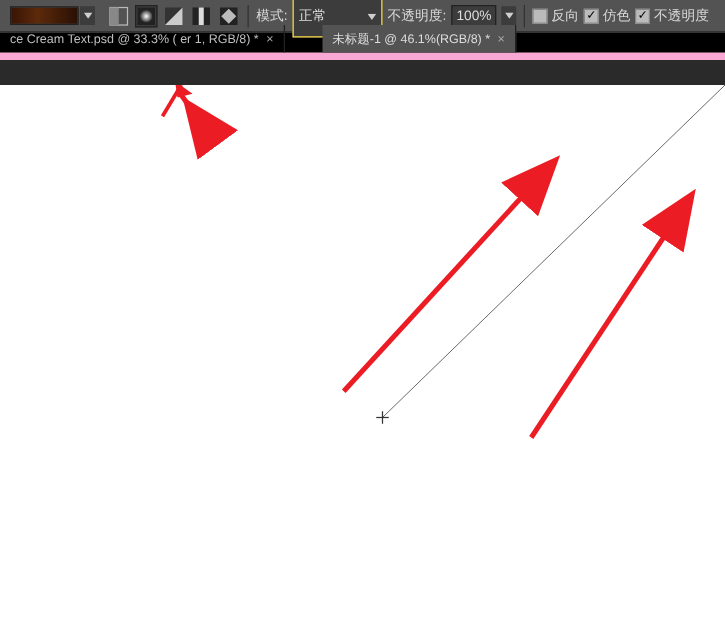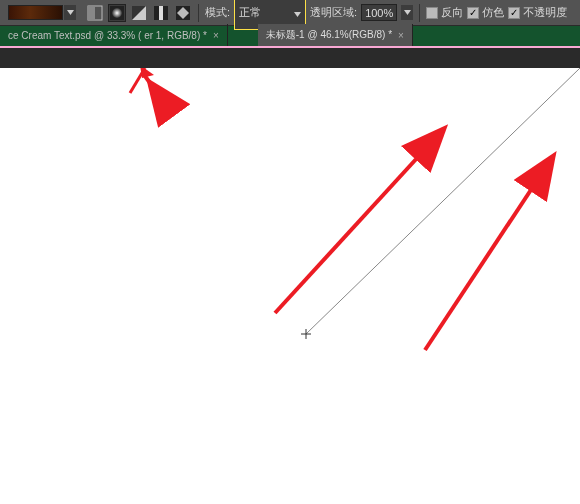--- a/index.html
+++ b/index.html
@@ -40,22 +40,22 @@
       display: flex; align-items: center; padding: 0 3px; color: #ddd;
     }
     .toolbar-sep { width: 1px; height: 18px; background: #333; margin: 0 2px; }
     .checkbox {
       width: 12px; height: 12px; border: 1px solid #888; background: #bbb;
       display: inline-flex; align-items: center; justify-content: center; margin-right: 3px;
     }
     .checkbox.checked::before { content: "✓"; color: #000; font-size: 10px; line-height: 1; }
     .check-wrap { display: flex; align-items: center; gap: 0; cursor: pointer; }
     .tabbar {
-      width: 100%; height: 22px; background: #14532d;
-      display: flex; align-items: flex-end; border-bottom: 2px solid #f9a8d4;
+      width: 100%; height: 22px; background: #000000;
+      display: flex; align-items: flex-end; border-bottom: 6px solid #f9a8d4;
     }
     .tab {
       height: 22px; padding: 0 8px; display: flex; align-items: center; gap: 6px;
       color: #bfbfbf; font-size: 10px; border-right: 1px solid #222; cursor: pointer;
     }
     .tab.active { background: #535353; color: #ddd; margin-left: 30px; }
     .tab-close { color: #aaa; font-size: 10px; cursor: pointer; }
     .dark-strip { width: 100%; height: 20px; background: #2a2a2a; }
     .canvas {
       position: absolute; left: 0; top: 68px;
@@ -118,21 +118,21 @@
   <span class="toolbar-label">模式:</span>
   <div class="dropdown" style="width:72px">
     <span>正常</span>
     <span style="margin-left:auto">
       <svg width="7" height="5">
           <path d="M0 0 L7 0 L3.5 5 Z" fill="#cfcfcf"></path>
         </svg>
     </span>
   </div>
 
-  <span class="toolbar-label">透明区域:</span>
+  <span class="toolbar-label">不透明度:</span>
   <div class="opacity-box">
     <span>100%</span>
   </div>
   <div class="caret">
     <svg viewBox="0 0 7 5">
         <path d="M0 0 L7 0 L3.5 5 Z"></path>
       </svg>
   </div>
 
   <div class="toolbar-sep"></div>

